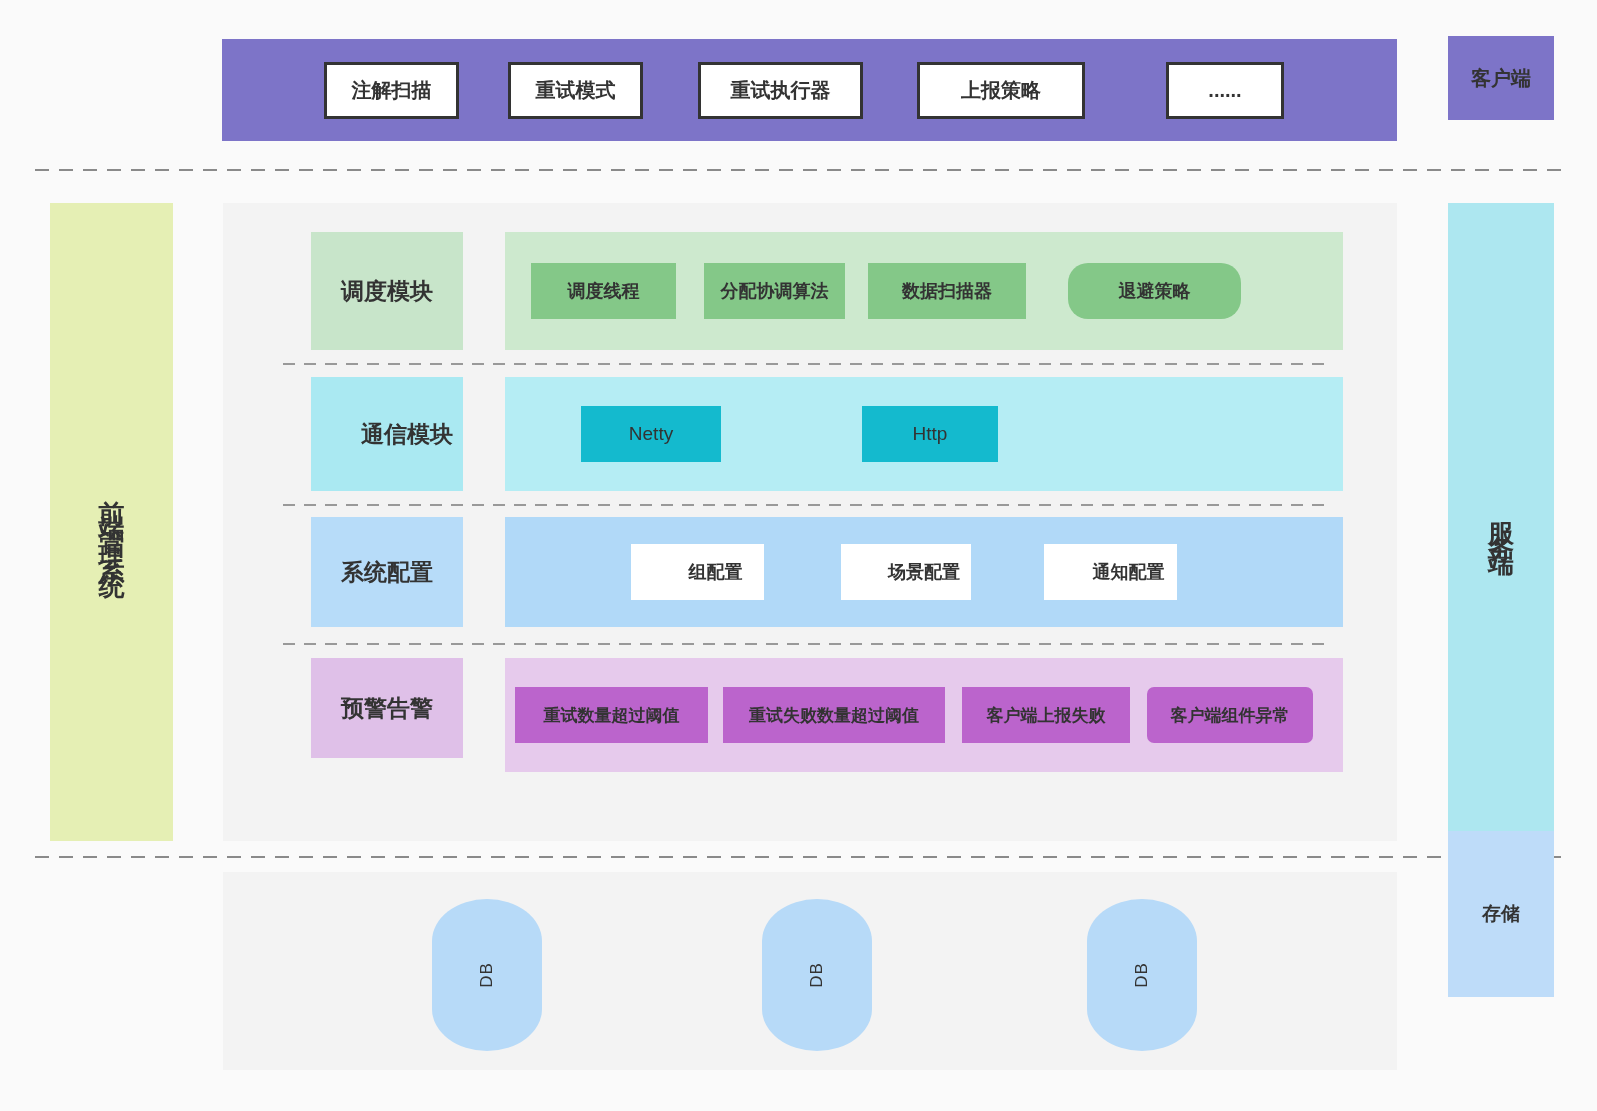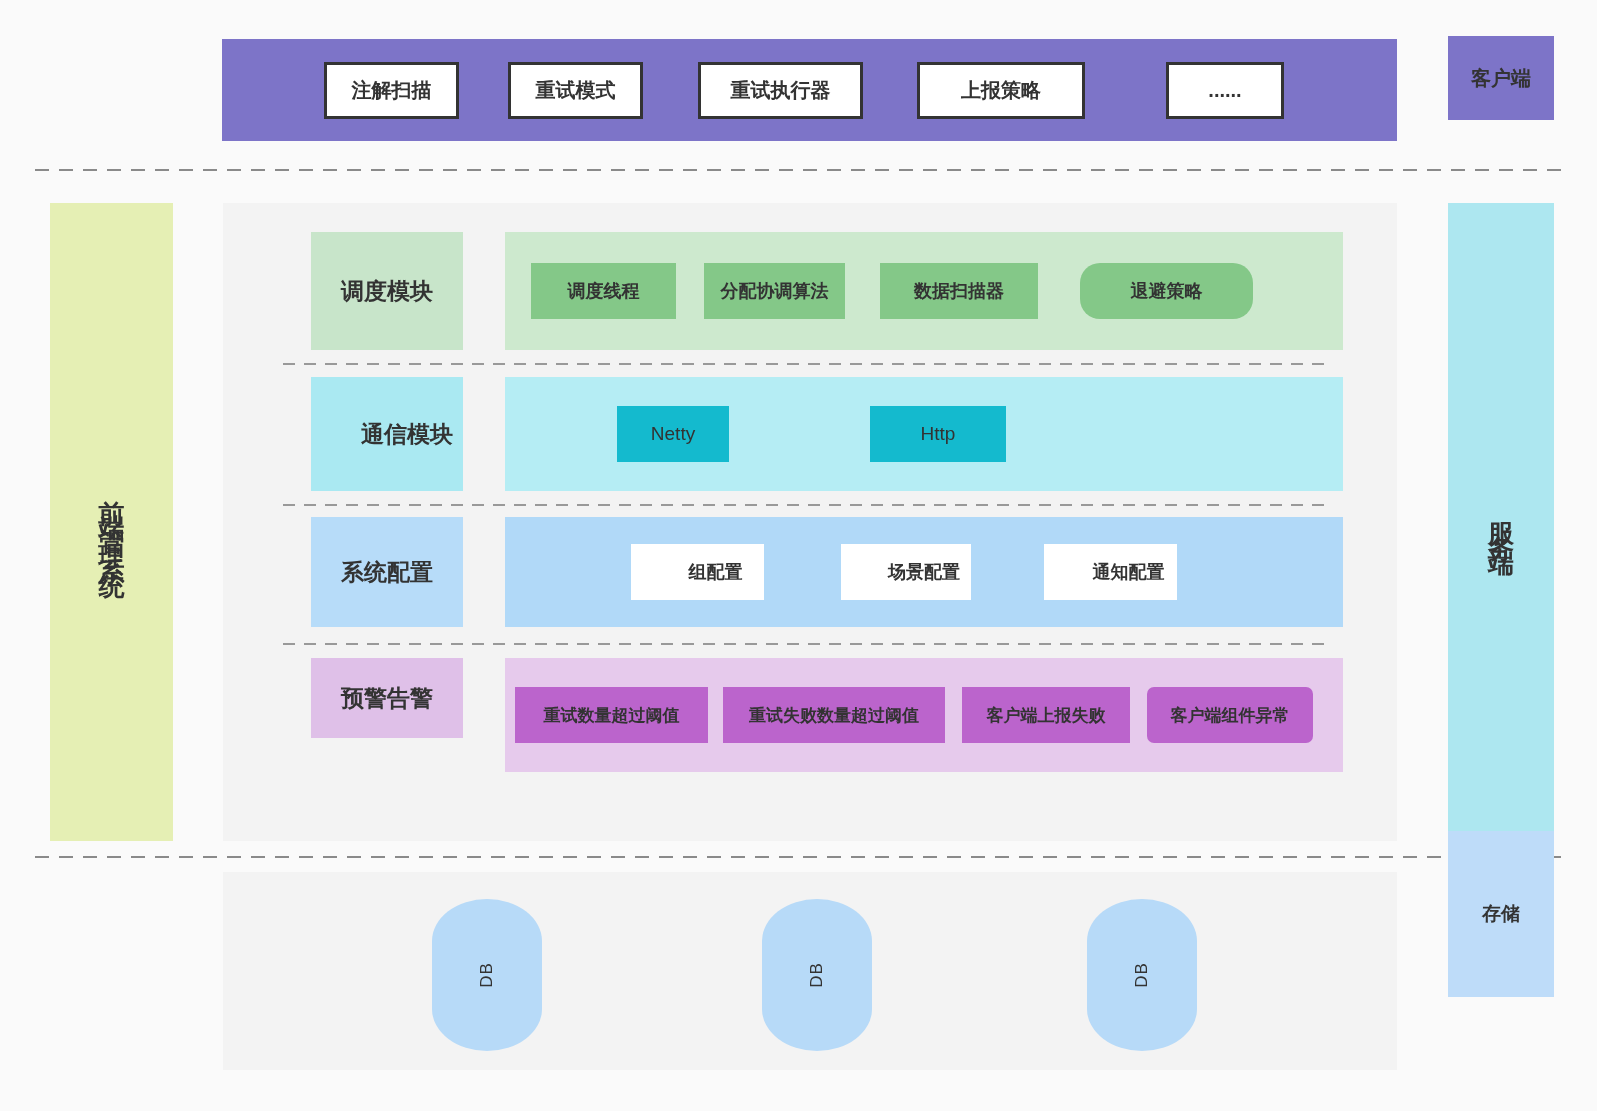--- a/index.html
+++ b/index.html
@@ -67,37 +67,37 @@
   }
   .sub {
     height:56px; display:flex; align-items:center; justify-content:center;
     font-size:18px; font-weight:700; white-space:nowrap;
   }
   #row1-label { top:29px;  height:118px; background:#c8e5ca; }
   #row1-panel { top:29px;  height:118px; background:#cde9ce; }
   #row1-panel .sub { background:#84c888; }
   #row1-panel .sub:nth-child(1){ width:145px; margin-left:26px; }
   #row1-panel .sub:nth-child(2){ width:141px; margin-left:28px; }
-  #row1-panel .sub:nth-child(3){ width:158px; margin-left:35px; }
+  #row1-panel .sub:nth-child(3){ width:158px; margin-left:23px; }
   #row1-panel .sub:nth-child(4){ width:173px; margin-left:42px;border-radius:20px; }
 
   #row2-label { top:174px; height:114px; background:#aae9f2;padding-left:40px; }
   #row2-panel { top:174px; height:114px; background:#b5edf4; }
   #row2-panel .sub { background:#14bace; font-weight:500; font-size:19px; }
-  #row2-panel .sub:nth-child(1){ width:112px; margin-left:112px; }
+  #row2-panel .sub:nth-child(1){ width:140px; margin-left:76px; }
   #row2-panel .sub:nth-child(2){ width:136px; margin-left:141px; }
 
   #row3-label { top:314px; height:110px; background:#b7dcf9; }
   #row3-panel { top:314px; height:110px; background:#b1d9f8; }
   #row3-panel .sub { background:#ffffff;padding-left:36px; }
   #row3-panel .sub:nth-child(1){ width:133px; margin-left:126px; }
   #row3-panel .sub:nth-child(2){ width:130px; margin-left:77px; }
   #row3-panel .sub:nth-child(3){ width:133px; margin-left:73px; }
 
-  #row4-label { top:455px; height:80px; background:#dfc0e8;text-align:right; }
+  #row4-label { top:455px; height:100px; background:#dfc0e8;text-align:right; }
   #row4-panel { top:455px; height:114px; background:#e6caec; }
   #row4-panel .sub { background:#bb64cc; font-size:17px; }
   #row4-panel .sub:nth-child(1){ width:193px; margin-left:10px; }
   #row4-panel .sub:nth-child(2){ width:222px; margin-left:15px; }
   #row4-panel .sub:nth-child(3){ width:168px; margin-left:17px; }
   #row4-panel .sub:nth-child(4){ width:166px; margin-left:17px;border-radius:7px; }
 
   .row-sep {
     position:absolute; left:60px; width:1044px; height:2px;
     background:repeating-linear-gradient(90deg,#999 0 12px,transparent 12px 21px);

